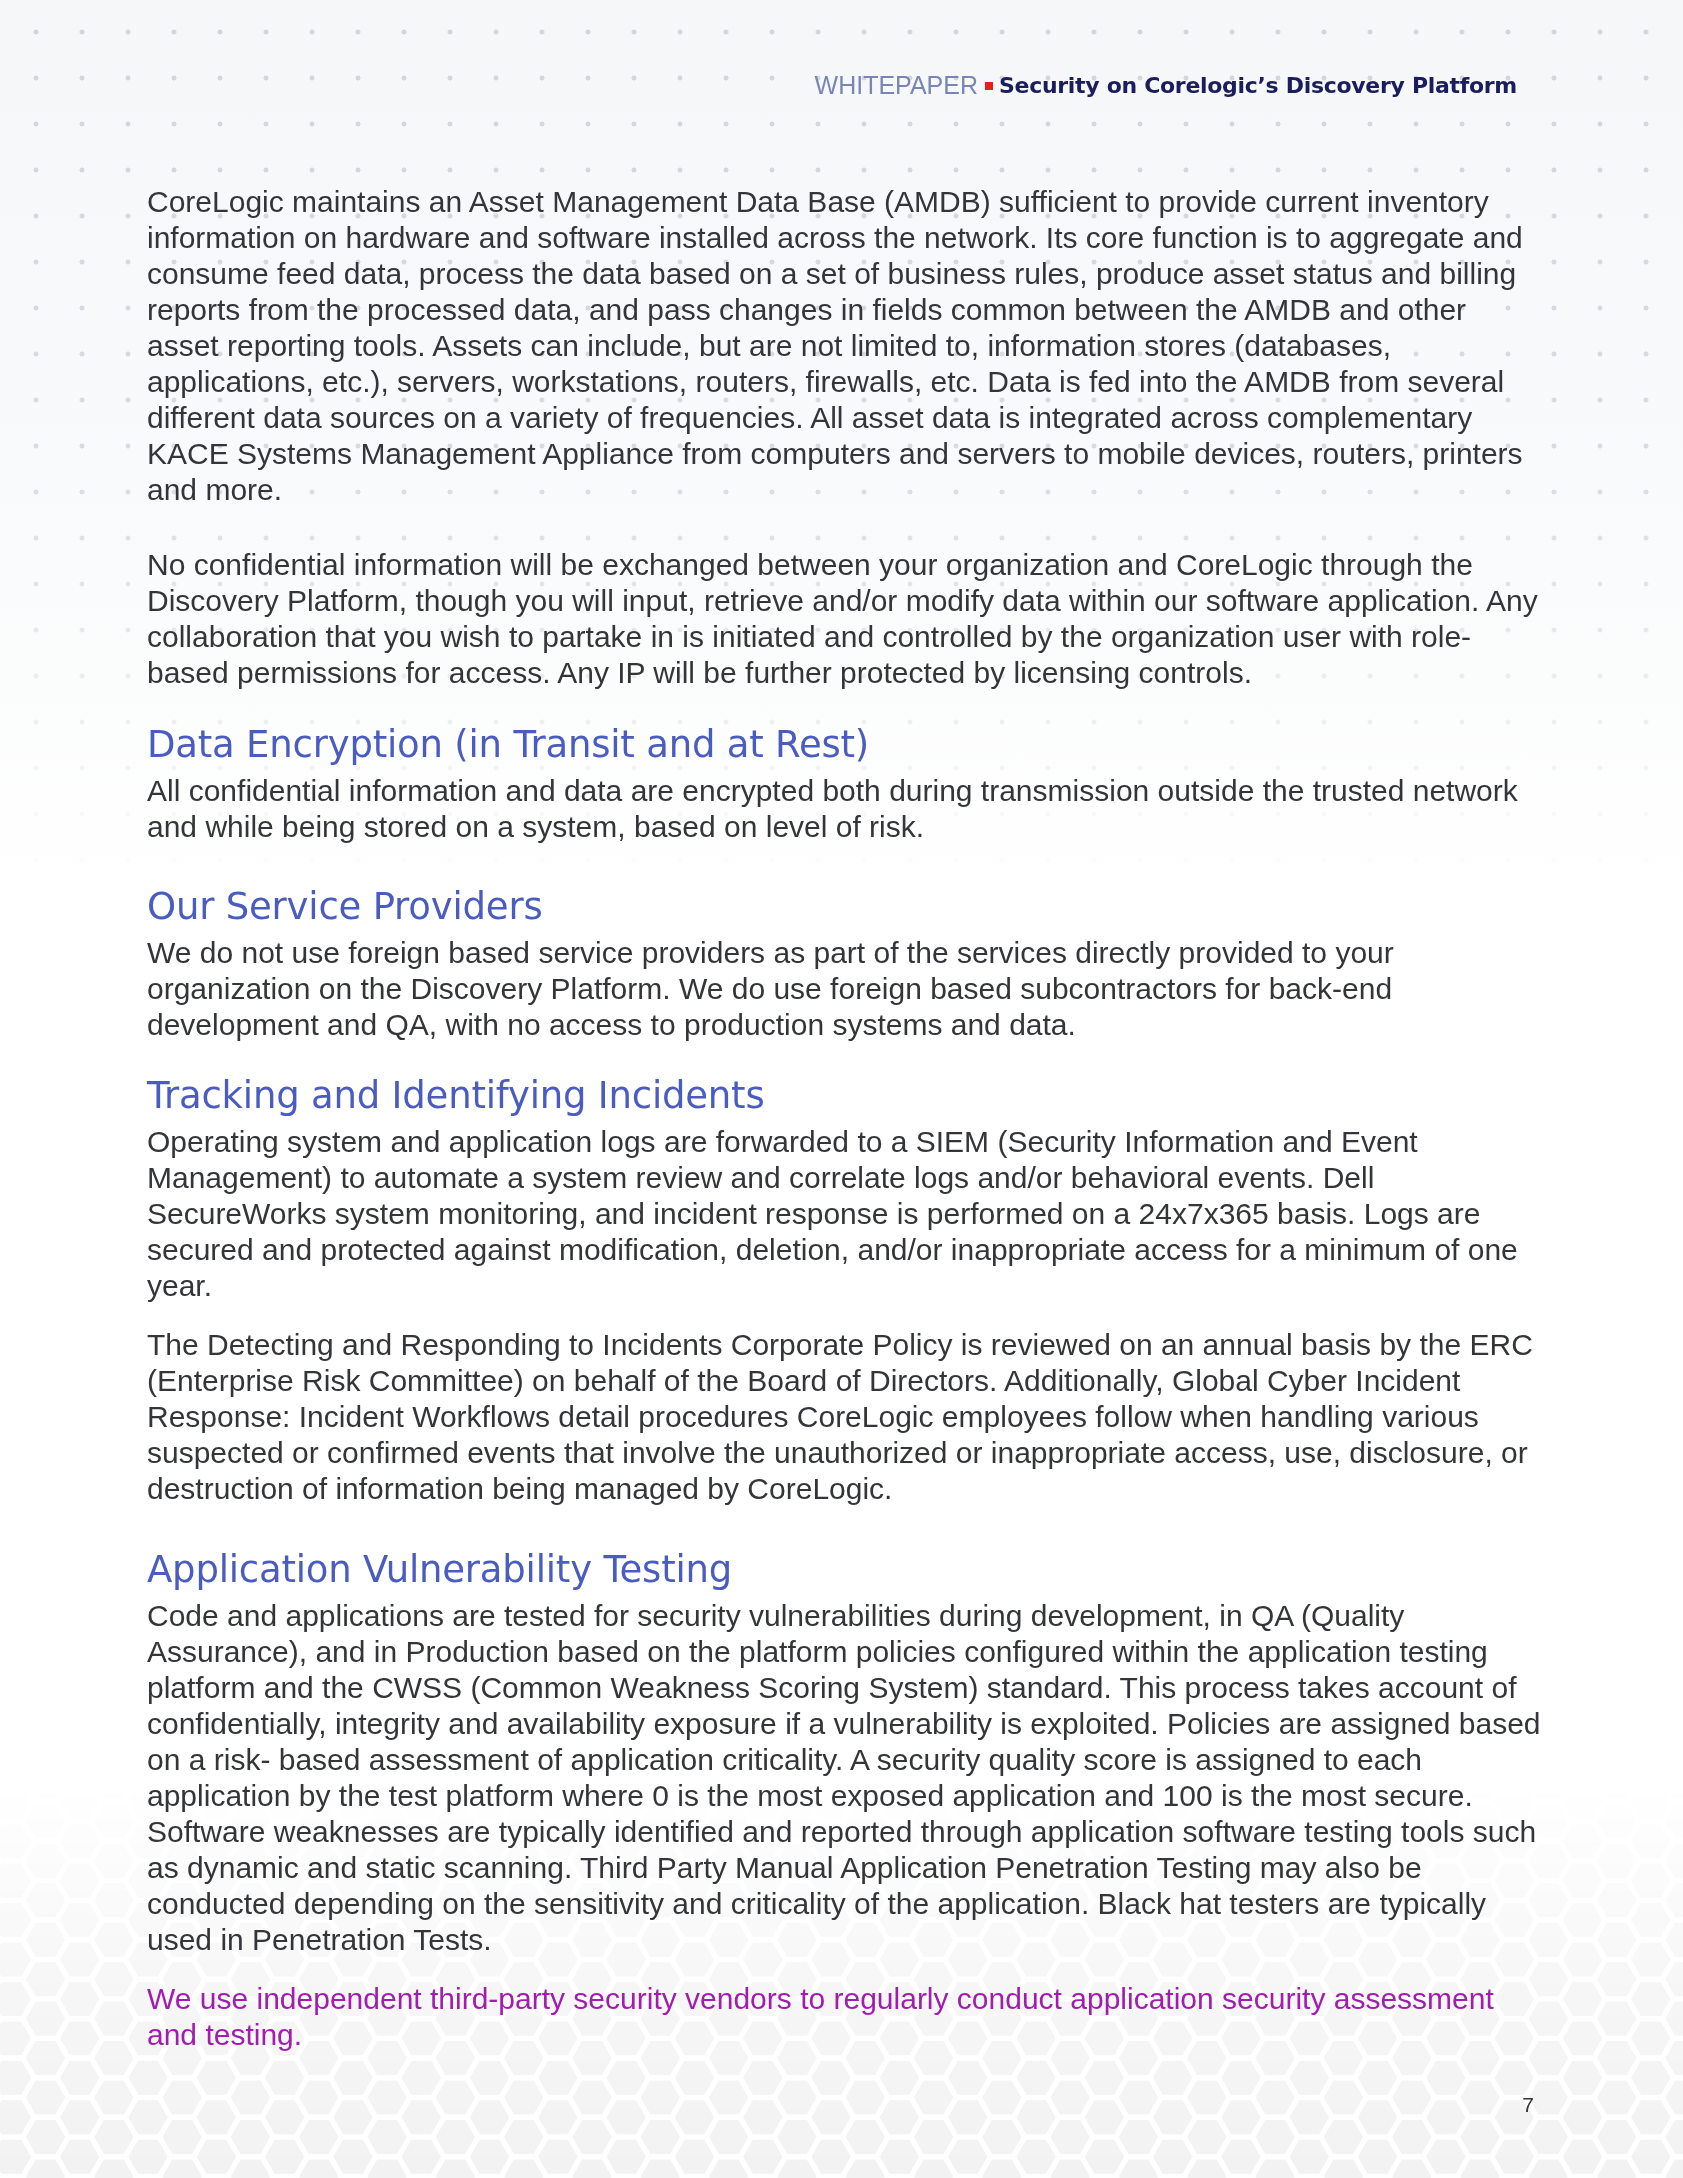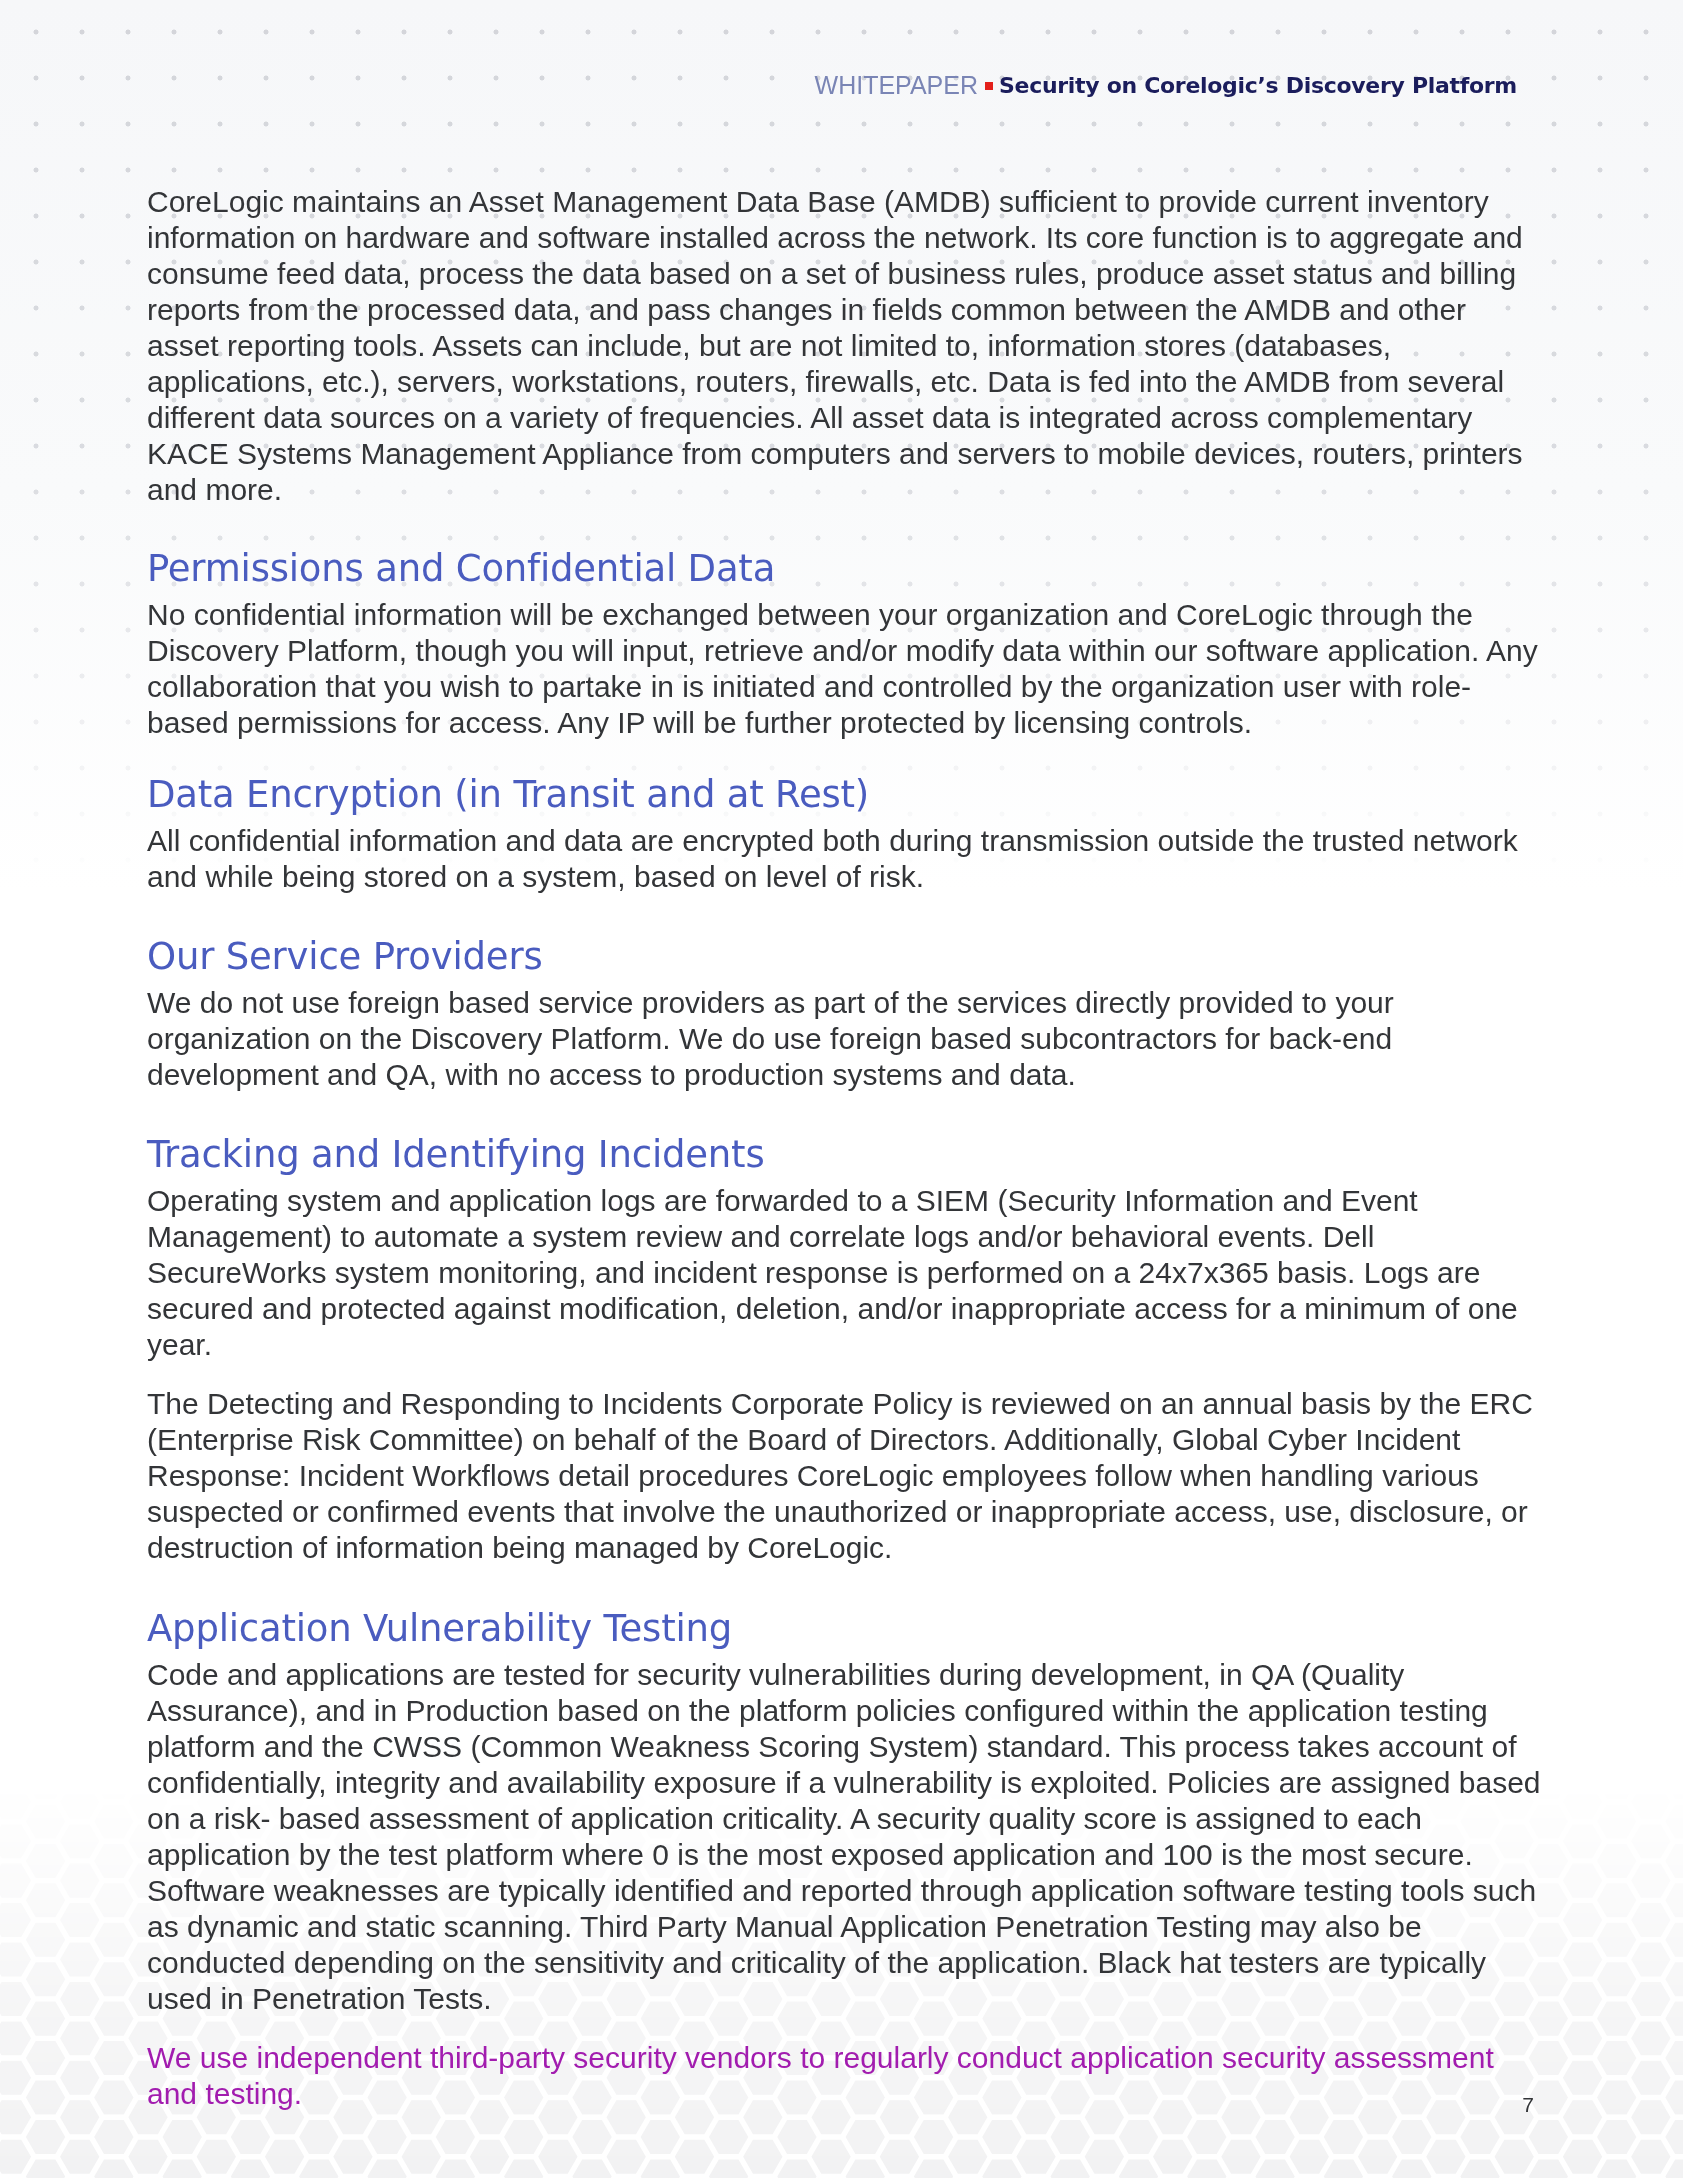--- a/index.html
+++ b/index.html
@@ -65,21 +65,21 @@
     font-family: "Liberation Sans", sans-serif;
     font-size: 30px; line-height: 36px;
     color: #333538;
     margin: 0;
   }
   .section p + p { margin-top: 23px; }
   .s1 { }
   .s2 { margin-top: 39px; }
   .s3 { margin-top: 32px; }
   .s4 { margin-top: 40px; }
-  .s5 { margin-top: 40px; }
+  .s5 { margin-top: 31px; }
   .s6 { margin-top: 41px; }
 
   .page-number {
     position: absolute; top: 2093px; right: 149px;
     font-family: "Liberation Sans", sans-serif;
     font-size: 21px; color: #333538;
     z-index: 2;
   }
 </style>
 </head>
@@ -747,21 +747,20 @@
   <span class="sep" style="background: rgb(227, 32, 27);"></span>
   <span class="title" style="color: rgb(27, 29, 92);">Security on Corelogic’s Discovery Platform</span>
 </div>
 
 <main class="content">
   <section class="section s1">
     <p style="color: rgb(51, 53, 56);">CoreLogic maintains an Asset Management Data Base (AMDB) sufficient to provide current inventory information on hardware and software installed across the network. Its core function is to aggregate and consume feed data, process the data based on a set of business rules, produce asset status and billing reports from the processed data, and pass changes in fields common between the AMDB and other asset reporting tools. Assets can include, but are not limited to, information stores (databases, applications, etc.), servers, workstations, routers, firewalls, etc. Data is fed into the AMDB from several different data sources on a variety of frequencies. All asset data is integrated across complementary KACE Systems Management Appliance from computers and servers to mobile devices, routers, printers and more.</p>
   </section>
 
   <section class="section s2">
-    <h2 style="color: rgb(74, 92, 191);">Permissions and Confidential Data</h2>
     <p style="color: rgb(51, 53, 56);">No confidential information will be exchanged between your organization and CoreLogic through the Discovery Platform, though you will input, retrieve and/or modify data within our software application. Any collaboration that you wish to partake in is initiated and controlled by the organization user with role-based permissions for access. Any IP will be further protected by licensing controls.</p>
   </section>
 
   <section class="section s3">
     <h2 style="color: rgb(74, 92, 191);">Data Encryption (in Transit and at Rest)</h2>
     <p style="color: rgb(51, 53, 56);">All confidential information and data are encrypted both during transmission outside the trusted network and while being stored on a system, based on level of risk.</p>
   </section>
 
   <section class="section s4">
     <h2 style="color: rgb(74, 92, 191); margin-top: 12px;">Our Service Providers</h2>

